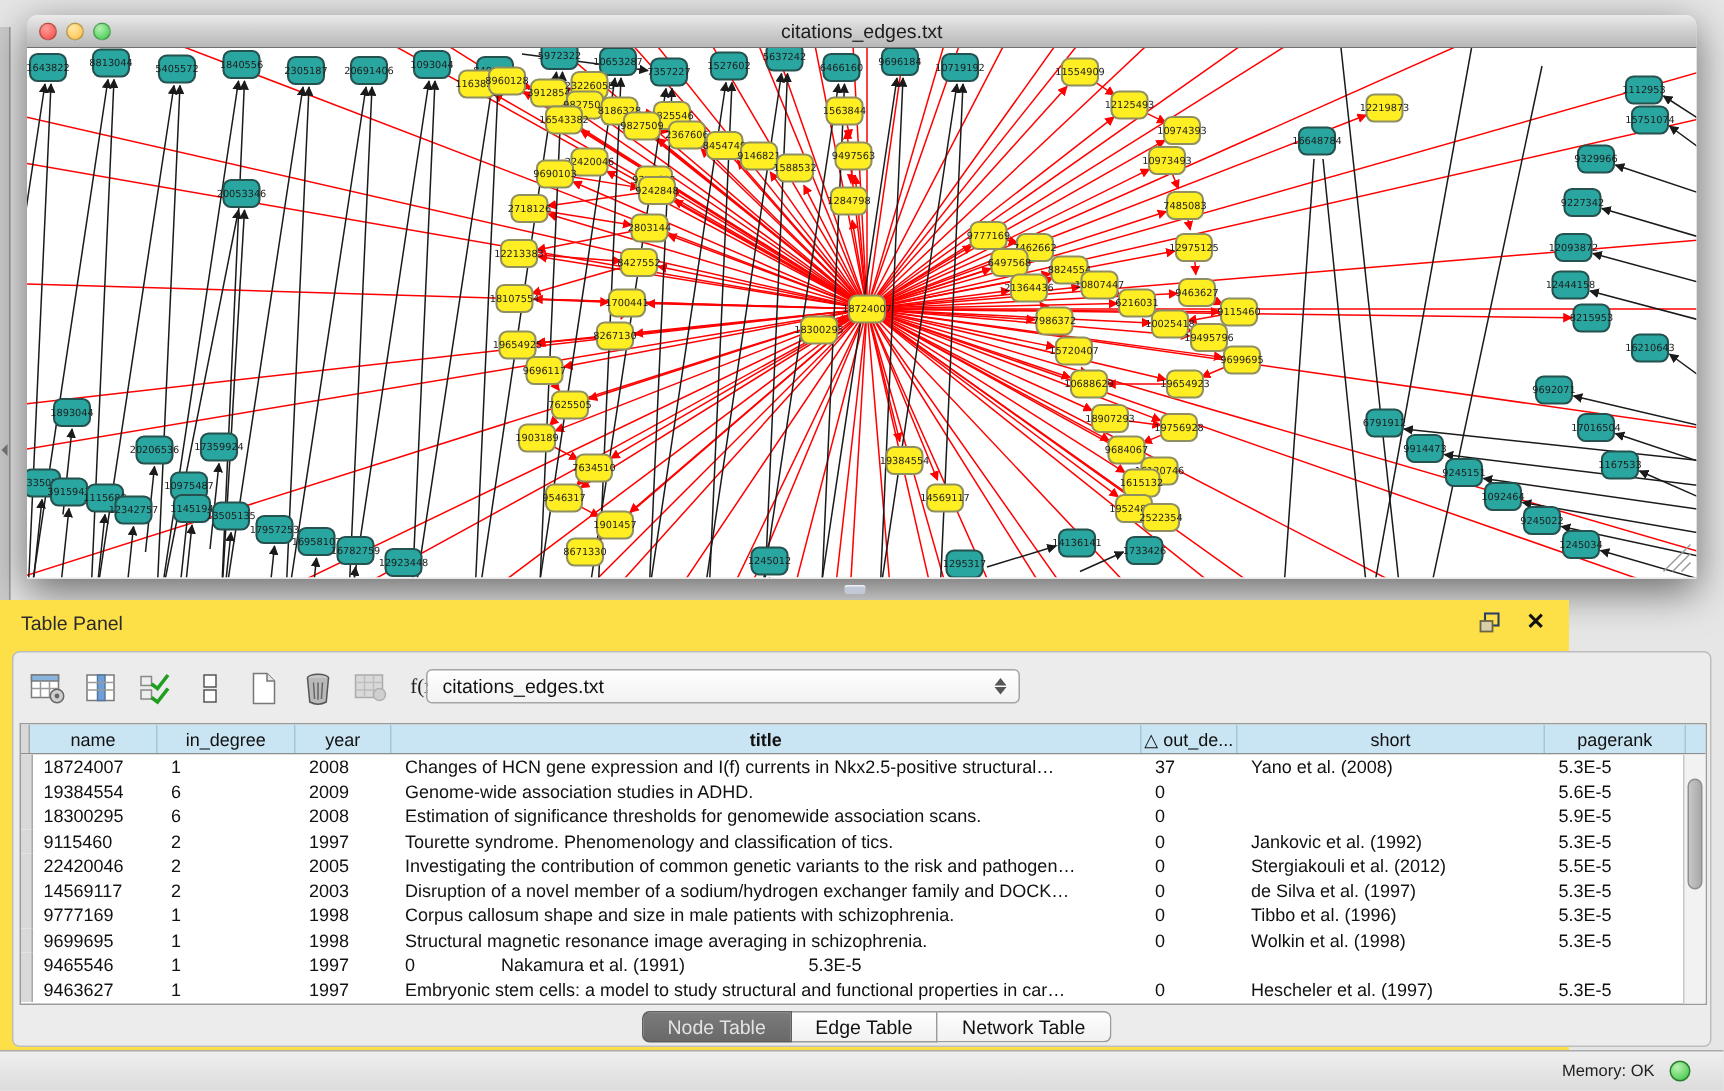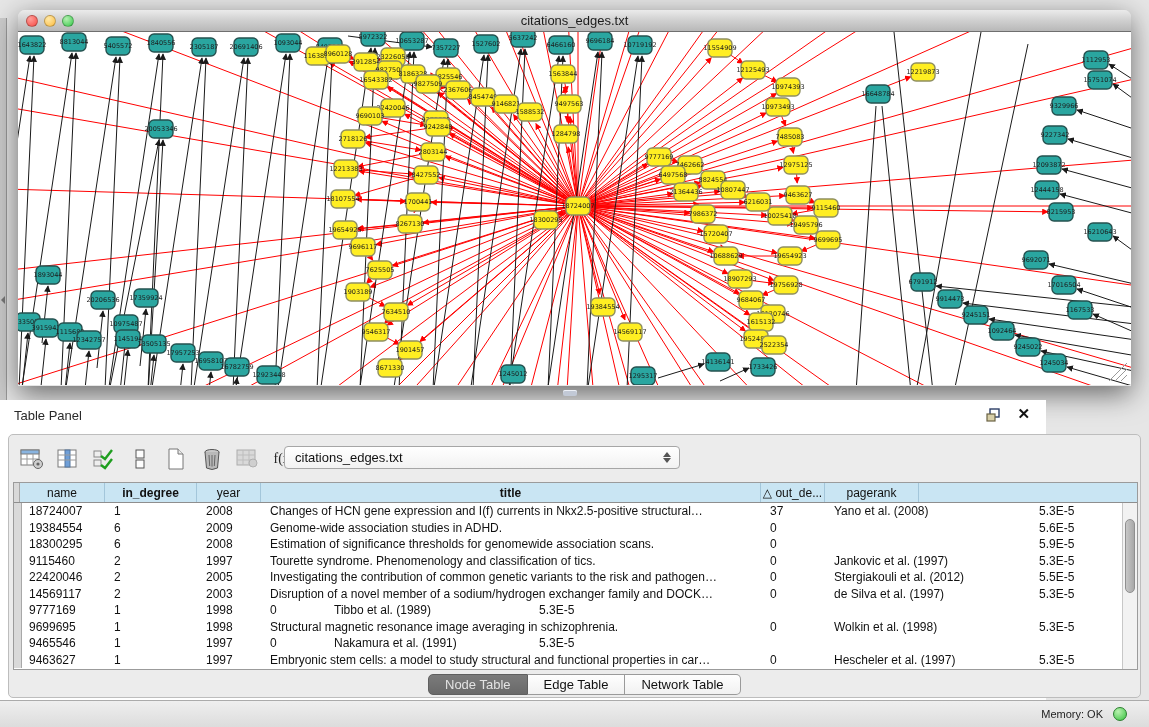--- a/index.html
+++ b/index.html
@@ -19,21 +19,21 @@
   .titlebar .win-title{text-align:center;line-height:21px;font-size:13px;color:#1c1c1c}
   .tl{position:absolute;top:5px;width:12px;height:12px;border-radius:50%;border:1px solid rgba(0,0,0,.25)}
   .tl.red{left:8px;background:radial-gradient(circle at 35% 30%,#ff9d98,#f64a44)}
   .tl.yel{left:26px;background:radial-gradient(circle at 35% 30%,#ffe9a8,#fdbc40)}
   .tl.grn{left:44px;background:radial-gradient(circle at 35% 30%,#b4f0b0,#35c849)}
   .net-canvas{position:relative;width:1113px;height:353px;background:#fff;overflow:hidden}
   .resize-grip line{stroke:#9a9a9a;stroke-width:1}
   .splitter-grip{position:absolute;left:563px;top:390px;width:14px;height:6px;border-radius:2px;
     background:#c2c9d6;box-shadow:inset 0 1px 0 #eef1f7}
   
-  .table-panel{position:absolute;left:0;top:400px;width:1046px;height:300px;background:#ffffff}
+  .table-panel{position:absolute;left:0;top:400px;width:1046px;height:300px;background:#fde047}
   .tp-title{position:absolute;left:14px;top:8px;font-size:13px;color:#2a2a2a}
   .tp-float{position:absolute;right:44px;top:8px;width:16px;height:14px;cursor:pointer}
   .tp-close{position:absolute;right:16px;top:5px;font-size:15px;font-weight:bold;color:#111;cursor:pointer}
   .panel-box{position:absolute;left:8px;top:34px;width:1133px;height:264px;background:#ececec;
     border:1px solid #bdbdbd;border-radius:5px}
   .toolbar{position:absolute;left:10px;top:8px;height:32px;display:flex;align-items:center;gap:10px}
   .tb-btn{width:26px;height:26px;display:flex;align-items:center;justify-content:center;cursor:pointer}
   .fx{font-size:14px;color:#222;font-family:"Liberation Serif",serif}
   .combo{position:absolute;left:275px;top:11px;width:396px;height:23px;background:linear-gradient(#ffffff,#f2f2f2);
     border:1px solid #a6a6a6;border-radius:4px;font-size:13px;color:#111;line-height:21px;
@@ -679,24 +679,25 @@
       <div class="arrows">
           <div class="up"></div>
           <div class="down"></div>
         </div>
     </div>
 
     <div class="grid-table">
       <div class="thead" id="thead">
         <div class="th gutter" style="width:6px"></div>
       <div class="th" style="width: 85px;">name</div>
-          <div class="th" style="width: 92px; font-weight: bold;">in_degree</div>
+          <div class="th" style="width: 92px;">in_degree</div>
           <div class="th" style="width: 64px;">year</div>
           <div class="th" style="width: 500px; font-weight: bold;">title</div>
           <div class="th" style="width: 64px;">△ out_de...</div>
+          <div class="th" style="width: 205px;">short</div>
           <div class="th" style="width: 94px;">pagerank</div>
         </div>
       <div id="tbody">
           <div class="trow">
             <div class="td gutter" style="width: 6px;"></div>
             <div class="td" style="width: 85px;">18724007</div>
             <div class="td" style="width: 92px;">1</div>
             <div class="td" style="width: 64px;">2008</div>
             <div class="td" style="width: 500px;">Changes of HCN gene expression and I(f) currents in Nkx2.5-positive structural…</div>
             <div class="td" style="width: 64px;">37</div>
@@ -723,21 +724,21 @@
             <div class="td" style="width: 205px; margin-top: 42px;">Dudbridge et al. (2008)</div>
             <div class="td" style="width: 94px;">5.9E-5</div>
           </div>
           <div class="trow">
             <div class="td gutter" style="width: 6px;"></div>
             <div class="td" style="width: 85px;">9115460</div>
             <div class="td" style="width: 92px;">2</div>
             <div class="td" style="width: 64px;">1997</div>
             <div class="td" style="width: 500px;">Tourette syndrome. Phenomenology and classification of tics.</div>
             <div class="td" style="width: 64px;">0</div>
-            <div class="td" style="width: 205px;">Jankovic et al. (1997)</div>
+            <div class="td" style="width: 205px;">Jankovic et al. (1992)</div>
             <div class="td" style="width: 94px;">5.3E-5</div>
           </div>
           <div class="trow">
             <div class="td gutter" style="width: 6px;"></div>
             <div class="td" style="width: 85px;">22420046</div>
             <div class="td" style="width: 92px;">2</div>
             <div class="td" style="width: 64px;">2005</div>
             <div class="td" style="width: 500px;">Investigating the contribution of common genetic variants to the risk and pathogen…</div>
             <div class="td" style="width: 64px;">0</div>
             <div class="td" style="width: 205px;">Stergiakouli et al. (2012)</div>
@@ -751,22 +752,23 @@
             <div class="td" style="width: 500px;">Disruption of a novel member of a sodium/hydrogen exchanger family and DOCK…</div>
             <div class="td" style="width: 64px;">0</div>
             <div class="td" style="width: 205px;">de Silva et al. (1997)</div>
             <div class="td" style="width: 94px;">5.3E-5</div>
           </div>
           <div class="trow">
             <div class="td gutter" style="width: 6px;"></div>
             <div class="td" style="width: 85px;">9777169</div>
             <div class="td" style="width: 92px;">1</div>
             <div class="td" style="width: 64px;">1998</div>
+            <div class="td" style="width: 500px;">Corpus callosum shape and size in male patients with schizophrenia.</div>
             <div class="td" style="width: 64px;">0</div>
-            <div class="td" style="width: 205px;">Tibbo et al. (1989)</div>
+            <div class="td" style="width: 205px;">Tibbo et al. (1996)</div>
             <div class="td" style="width: 94px;">5.3E-5</div>
           </div>
           <div class="trow">
             <div class="td gutter" style="width: 6px;"></div>
             <div class="td" style="width: 85px;">9699695</div>
             <div class="td" style="width: 92px;">1</div>
             <div class="td" style="width: 64px;">1998</div>
             <div class="td" style="width: 500px;">Structural magnetic resonance image averaging in schizophrenia.</div>
             <div class="td" style="width: 64px;">0</div>
             <div class="td" style="width: 205px;">Wolkin et al. (1998)</div>

